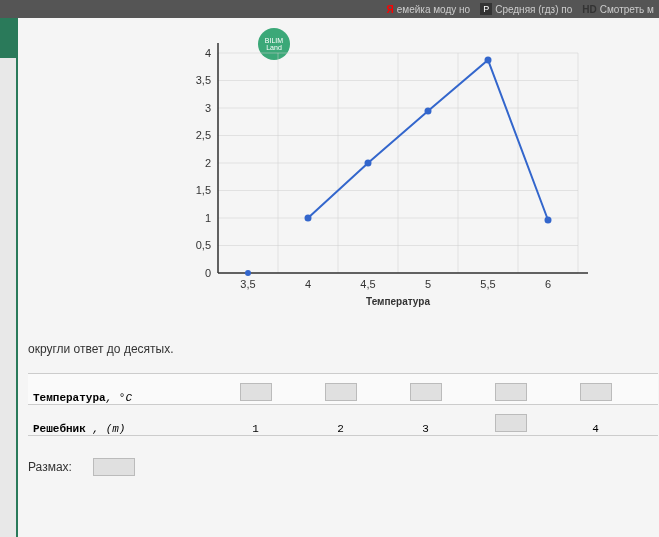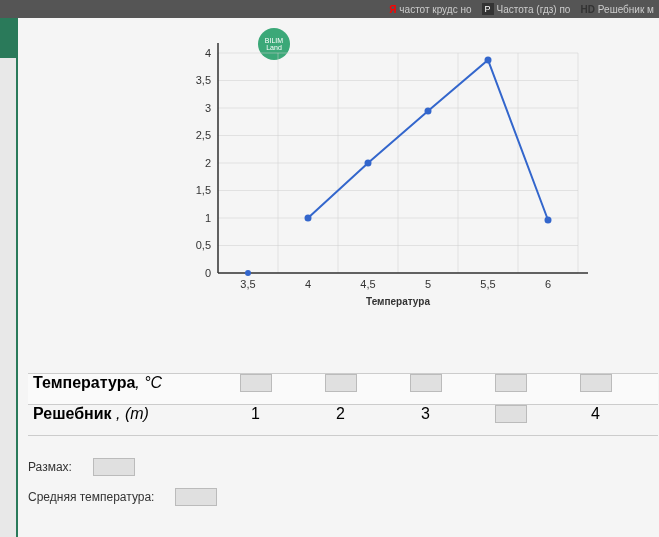--- a/index.html
+++ b/index.html
@@ -80,24 +80,25 @@
       width: 635px;
     }
     .table-section {
       position: absolute;
       left: 10px;
       top: 355px;
       width: 630px;
     }
     .table-row {
       display: flex;
-      align-items: flex-start;
+      align-items: flex-end;
       height: 30px;
       border-bottom: 1px solid #ccc;
-      font-size: 16px;
+      font-size: 11px;
+      font-family: Liberation Mono, monospace;
     }
     .table-row:first-child {
       border-top: 1px solid #ccc;
       background: #fafafa;
     }
     .row-label {
       width: 180px;
       padding-left: 5px;
       font-style: italic;
     }
@@ -140,29 +141,29 @@
     .data-point { fill: #3366cc; }
     .axis-label { font-size: 11px; fill: #333; }
     .chart-title { font-size: 10px; fill: #333; font-weight: bold; }
   </style>
 </head>
 <body>
 
 <div class="tab-bar">
   <div class="tab-item">
     <span class="ya-icon">Я</span>
-    <span>частот крудс но</span>
+    <span>емейка моду но</span>
   </div>
   <div class="tab-item">
     <span class="p-icon">P</span>
-    <span>Частота (гдз) по</span>
+    <span>Средняя (гдз) по</span>
   </div>
   <div class="tab-item">
     <span class="hd-icon">HD</span>
-    <span>Решебник м</span>
+    <span>Смотреть м</span>
   </div>
 </div>
 
 <div class="content">
   <div class="left-stripe"></div>
   <div class="badge">BILIM Land</div>
 
   <div class="chart-container">
     <svg class="chart-svg" viewBox="0 0 430 280">
 
@@ -216,20 +217,21 @@
       <circle class="data-point" cx="135" cy="185" r="3.5"></circle>
       <circle class="data-point" cx="195" cy="130" r="3.5"></circle>
       <circle class="data-point" cx="255" cy="78" r="3.5"></circle>
       <circle class="data-point" cx="315" cy="27" r="3.5"></circle>
       <circle class="data-point" cx="375" cy="187" r="3.5"></circle>
     </svg>
   </div>
 
   <div class="question-text">
     <br>
+    <span>округли ответ до десятых.</span>
   </div>
 
   <div class="table-section">
     <div class="table-row">
       <div class="row-label">
         <span class="bold">Температура</span>, <span>°C</span>
       </div>
       <div class="cell"><span class="input-box"></span></div>
       <div class="cell"><span class="input-box"></span></div>
       <div class="cell"><span class="input-box"></span></div>
@@ -246,18 +248,14 @@
       <div class="cell"><span class="input-box"></span></div>
       <div class="cell">4</div>
     </div>
   </div>
 
   <div class="answers">
     <div class="answer-line">
       <span>Размах:</span>
       <span class="answer-input"></span>
     </div>
-    <div class="answer-line">
-      <span>Средняя температура:</span>
-      <span class="answer-input"></span>
-    </div>
   </div>
 </div>
 
 </body></html>

